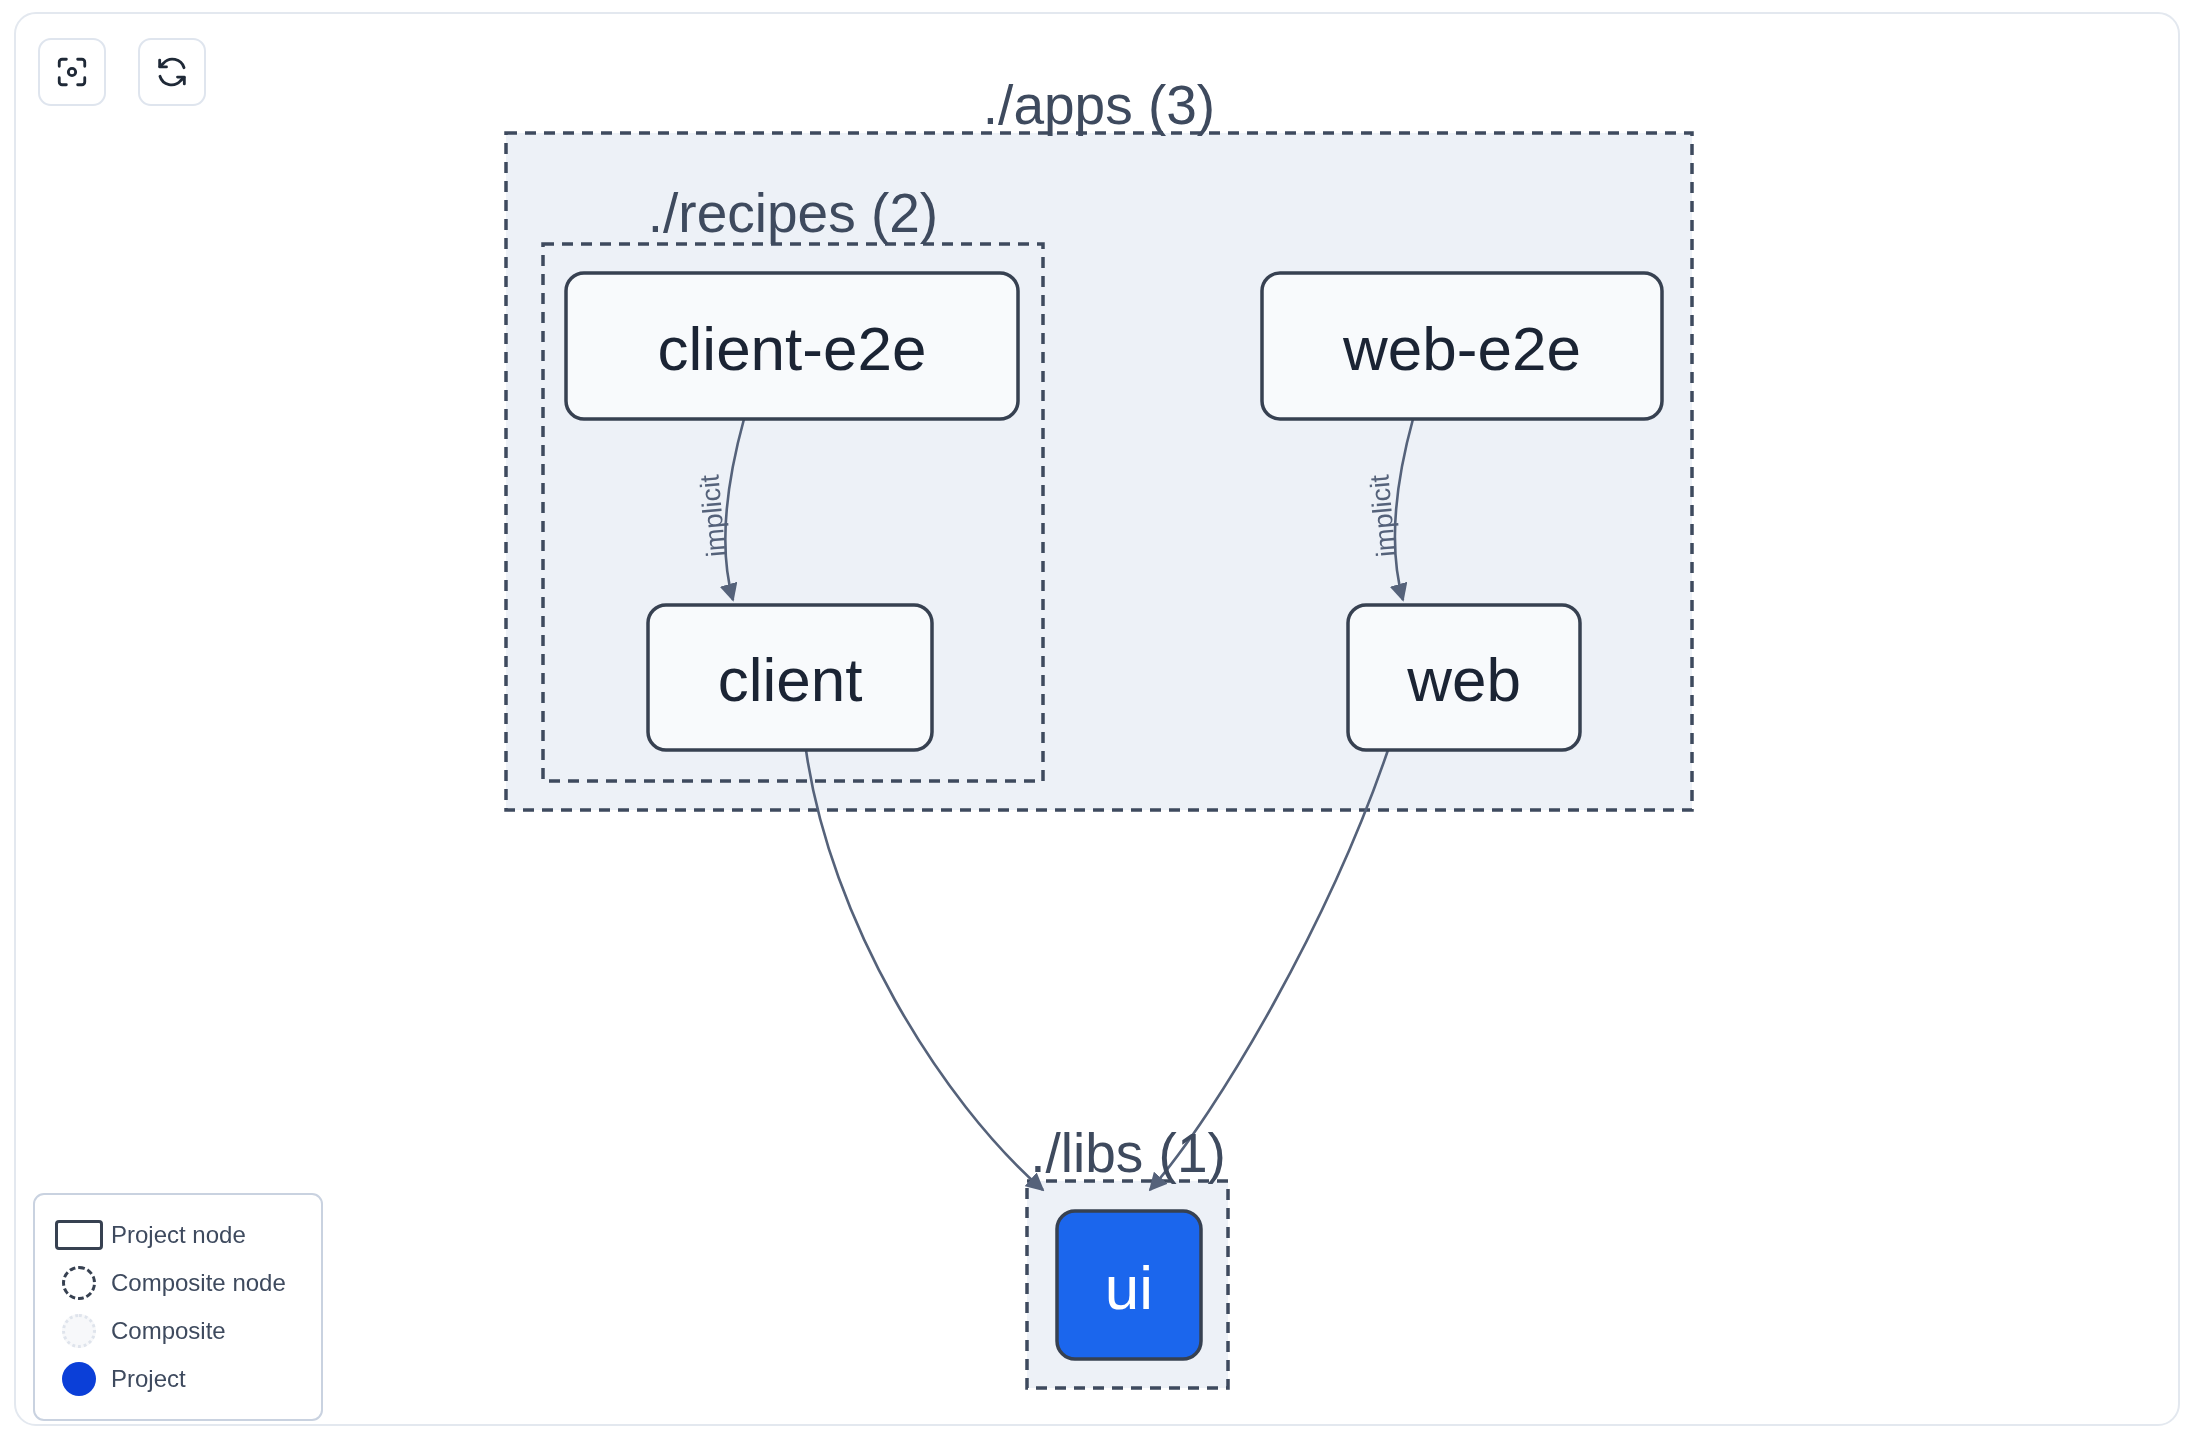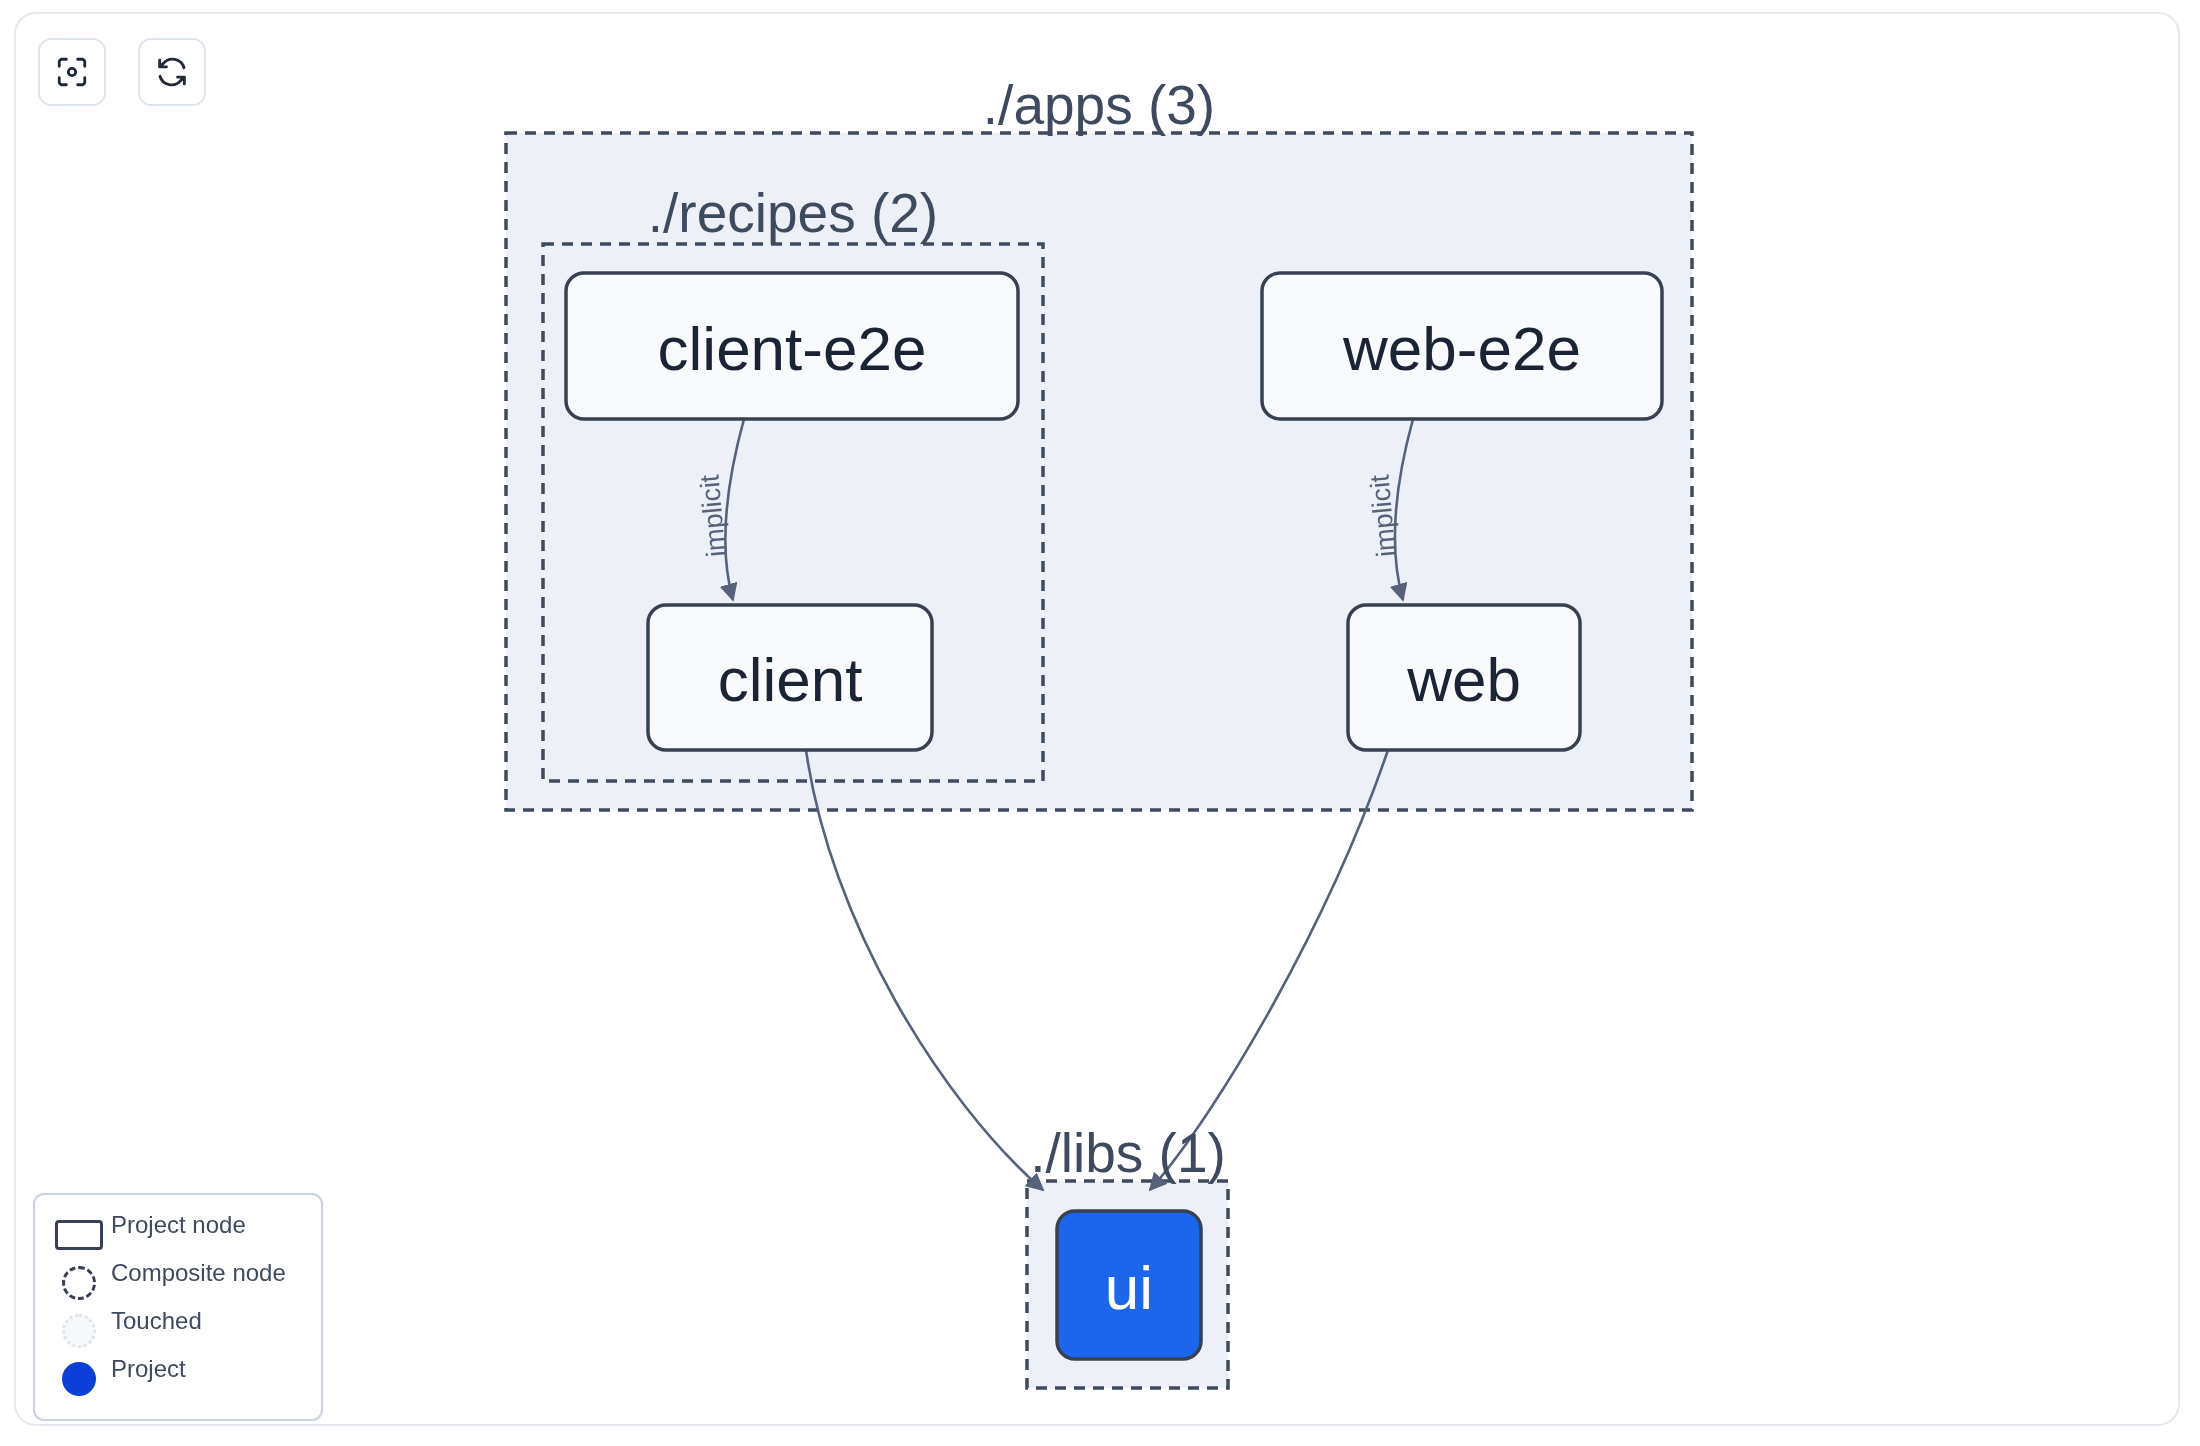--- a/index.html
+++ b/index.html
@@ -119,20 +119,21 @@
     width: 290px;
     border: 2px solid #c9d2e0;
     border-radius: 11px;
     background: #ffffff;
     padding: 16px 18px 16px 16px;
     box-sizing: border-box;
     z-index: 25;
   }
   .legend-row {
     display: flex;
+    align-items: center;
     height: 48px;
   }
   .legend-swatch {
     width: 56px;
     min-width: 56px;
     display: flex;
     align-items: center;
     justify-content: center;
   }
   .sw-rect {
@@ -262,21 +263,21 @@
     <div class="legend-row">
       <span class="legend-swatch">
           <span class="sw-dashed-circle"></span>
         </span>
       <span class="legend-text">Composite node</span>
     </div>
     <div class="legend-row">
       <span class="legend-swatch">
           <span class="sw-affected-circle"></span>
         </span>
-      <span class="legend-text">Touched</span>
+      <span class="legend-text">Composite</span>
     </div>
     <div class="legend-row">
       <span class="legend-swatch">
           <span class="sw-touched-circle"></span>
         </span>
       <span class="legend-text">Project</span>
     </div>
   </div>
 
 </div>

